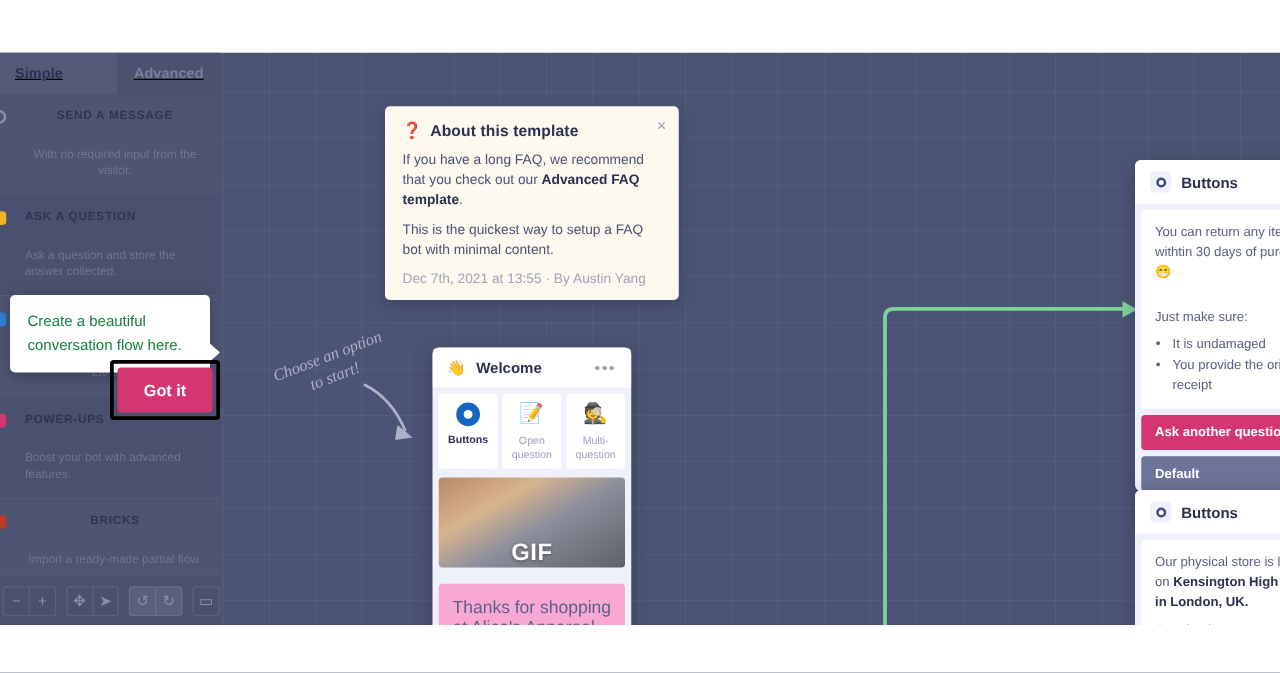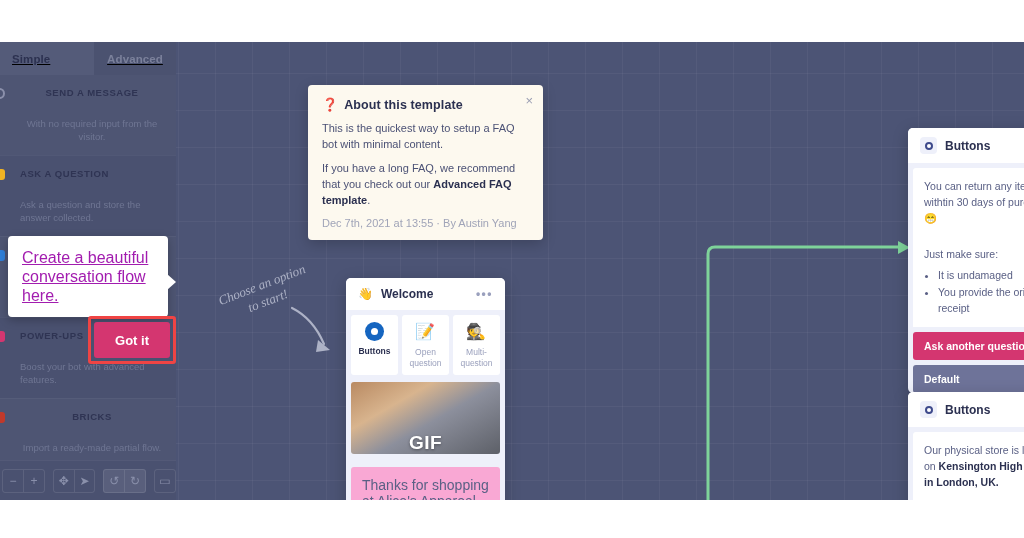--- a/index.html
+++ b/index.html
@@ -70,29 +70,29 @@
   }
   .tb-btn + .tb-btn { border-left: 1px solid rgba(255,255,255,0.10); }
   .tb-group.dark { background: #595f7c; }
 
   
   .tooltip {
     position: absolute; left: 8px; top: 236px; width: 160px;
     background: #ffffff; border-radius: 4px; padding: 12px 14px;
     box-shadow: 0 3px 10px rgba(0,0,0,0.25); z-index: 40;
   }
-  .tooltip-text { font-size: 16px; line-height: 19px; color: #a21caf; text-decoration: underline; }
+  .tooltip-text { font-size: 12px; line-height: 19px; color: #15803d; }
   .tooltip-arrow {
     position: absolute; right: -8px; top: 38px; width: 0; height: 0;
     border-top: 8px solid transparent; border-bottom: 8px solid transparent;
     border-left: 9px solid #ffffff;
   }
   .gotit-wrap {
-    position: absolute; left: 88px; top: 316px; z-index: 41;
-    border: 3px solid #ef4444; border-radius: 3px; padding: 3px;
+    position: absolute; left: 88px; top: 288px; z-index: 41;
+    border: 3px solid #000000; border-radius: 3px; padding: 3px;
   }
   .gotit {
     width: 76px; height: 36px; background: #d43670; color: #ffffff;
     border: none; border-radius: 3px; font-size: 13px; font-weight: bold;
     font-family: "Liberation Sans", sans-serif; cursor: pointer;
   }
 
   
   .annot {
     position: absolute; left: 222px; top: 250px; z-index: 10;
@@ -328,21 +328,21 @@
 <div class="gotit-wrap">
   <button class="gotit">Got it</button>
 </div>
 
 <div class="about">
   <span class="about-close">×</span>
   <div class="about-head">
     <span class="about-q">❓</span>
     <span class="about-title">About this template</span>
   </div>
-  <div class="about-p">This is the quickest way to setup a FAQ bot with minimal content.</div>
   <div class="about-p">
     <span>If you have a long FAQ, we recommend that you check out our </span><b>Advanced FAQ template</b><span>.</span>
   </div>
+  <div class="about-p">This is the quickest way to setup a FAQ bot with minimal content.</div>
   <div class="about-meta">Dec 7th, 2021 at 13:55 · By Austin Yang</div>
 </div>
 
 <div class="gutter-top"></div>
 <div class="gutter-bottom"></div>
 
 </body></html>

